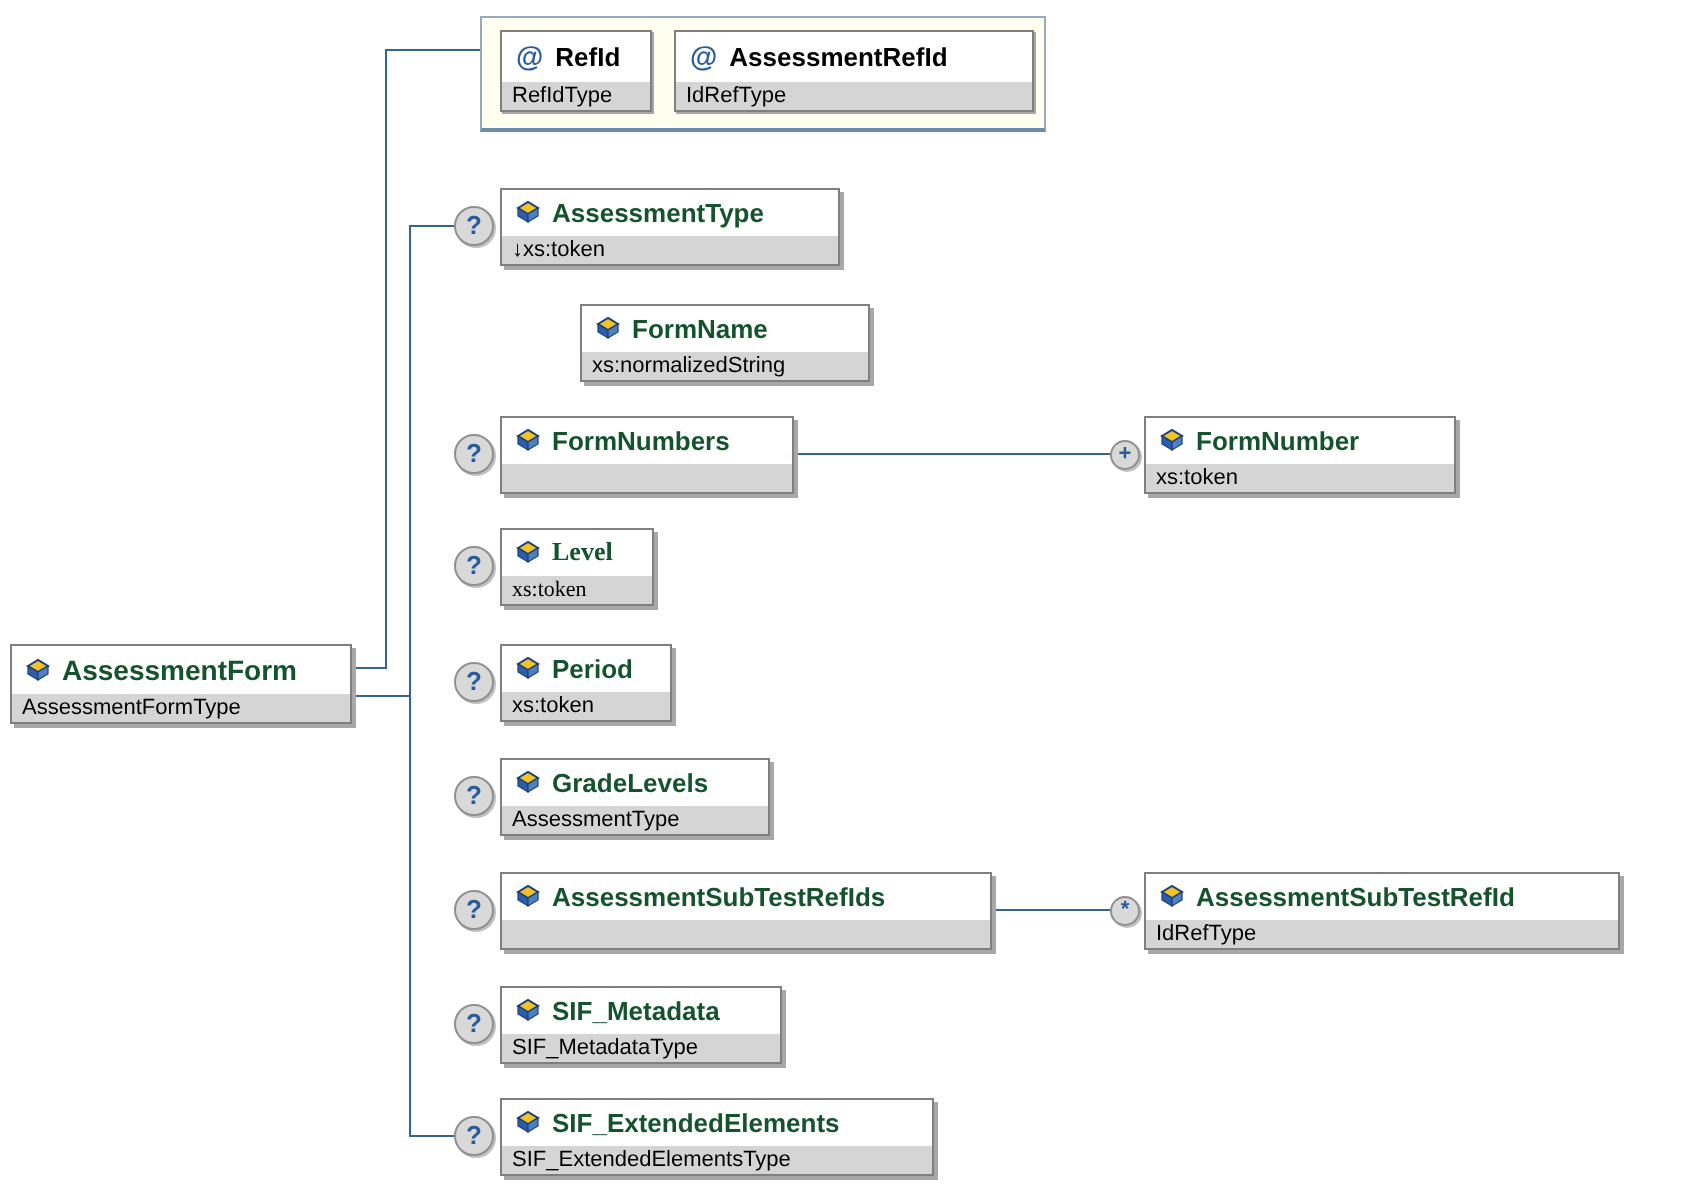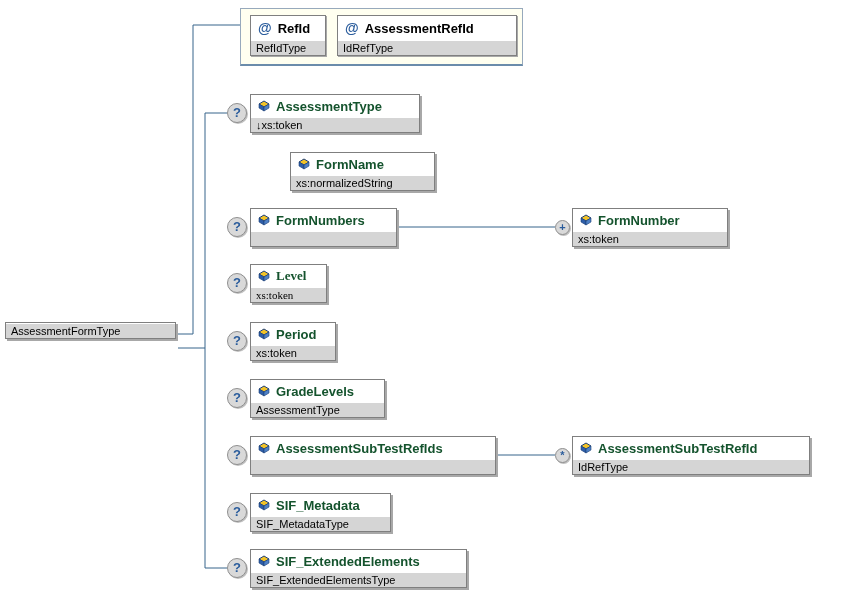--- a/index.html
+++ b/index.html
@@ -73,20 +73,30 @@
 
   <div class="attr-node" style="left:337px;top:15px;width:180px;">
     <div class="attr-title">
       <span class="at-mark">@</span>
       <span>AssessmentRefId</span>
     </div>
     <div class="attr-type">IdRefType</div>
   </div>
 
   <div class="node root" style="left:5px;top:322px;width:171px;">
+    <div class="node-title">
+      <span class="el-icon">
+        <svg width="14" height="12" viewBox="0 0 14 12">
+          <path d="M2,4 L7,1 L12,4 L7,7 Z" fill="#f2c327" stroke="#1d3f77" stroke-width="1"></path>
+          <path d="M2,4 L7,7 L7,11 L2,8 Z" fill="#2d5da8" stroke="#1d3f77" stroke-width="0.6"></path>
+          <path d="M12,4 L7,7 L7,11 L12,8 Z" fill="#4d7fc4" stroke="#1d3f77" stroke-width="0.6"></path>
+        </svg>
+      </span>
+      <span>AssessmentForm</span>
+    </div>
     <div class="node-type">AssessmentFormType</div>
   </div>
 
   <div class="occ" style="left:227px;top:103px;">?</div>
   <div class="node" style="left:250px;top:94px;width:170px;">
     <div class="node-title">
       <span class="el-icon">
         <svg width="14" height="12" viewBox="0 0 14 12">
           <path d="M2,4 L7,1 L12,4 L7,7 Z" fill="#f2c327" stroke="#1d3f77" stroke-width="1"></path>
           <path d="M2,4 L7,7 L7,11 L2,8 Z" fill="#2d5da8" stroke="#1d3f77" stroke-width="0.6"></path>

